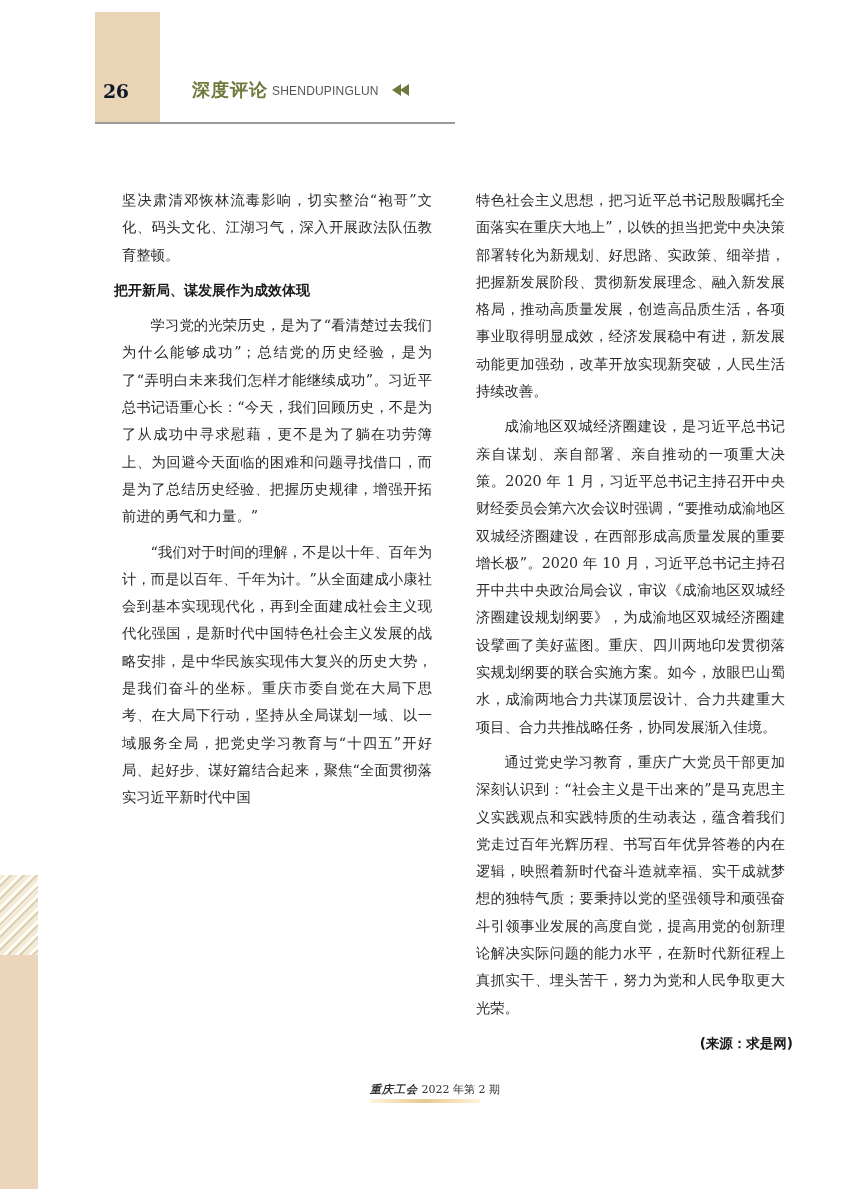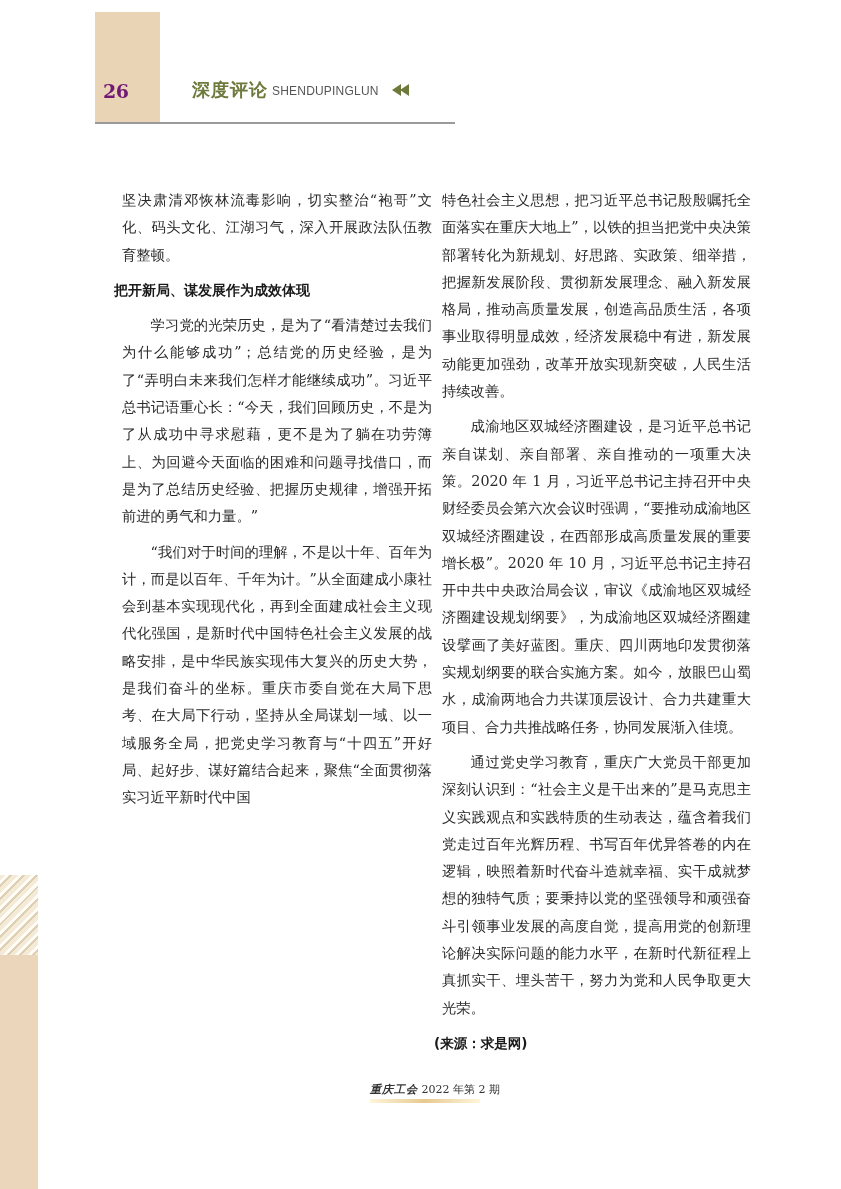--- a/index.html
+++ b/index.html
@@ -23,21 +23,21 @@
       height: 110px;
       background: #ead4b6;
     }
     .page-number {
       position: absolute;
       left: 103px;
       top: 80px;
       font-family: "DejaVu Serif", serif;
       font-weight: bold;
       font-size: 19px;
-      color: #701a75;
+      color: #0f172a;
       letter-spacing: -0.5px;
     }
     .section-title {
       position: absolute;
       left: 192px;
       top: 78px;
       font-family: "DejaVu Sans", sans-serif;
       font-weight: bold;
       font-size: 18px;
       color: #6e7a3c;
@@ -70,37 +70,37 @@
     .column {
       position: absolute;
       top: 179px;
       width: 326px;
       font-size: 14.3px;
       line-height: 27.3px;
       text-align: justify;
       text-justify: inter-ideograph;
     }
     .col-left { left: 114px; }
-    .col-right { left: 434px; width: 325px; }
+    .col-right { left: 468px; width: 325px; }
     .para {
       margin: 8px;
       text-indent: 2em;
     }
     .para.noindent { text-indent: 0; }
     .subheading {
       margin: 0;
       text-align: left;
       font-family: Liberation Serif, serif;
       font-weight: bold;
       font-size: 14px;
       color: #1a1a1a;
     }
     .source {
       margin: 4px 0 0 0;
-      text-align: left;
+      text-align: right;
       font-family: "DejaVu Sans", sans-serif;
       font-weight: bold;
       font-size: 13.5px;
       color: #1a1a1a;
     }
     .footer {
       position: absolute;
       left: 370px;
       top: 1082px;
       font-size: 11px;

